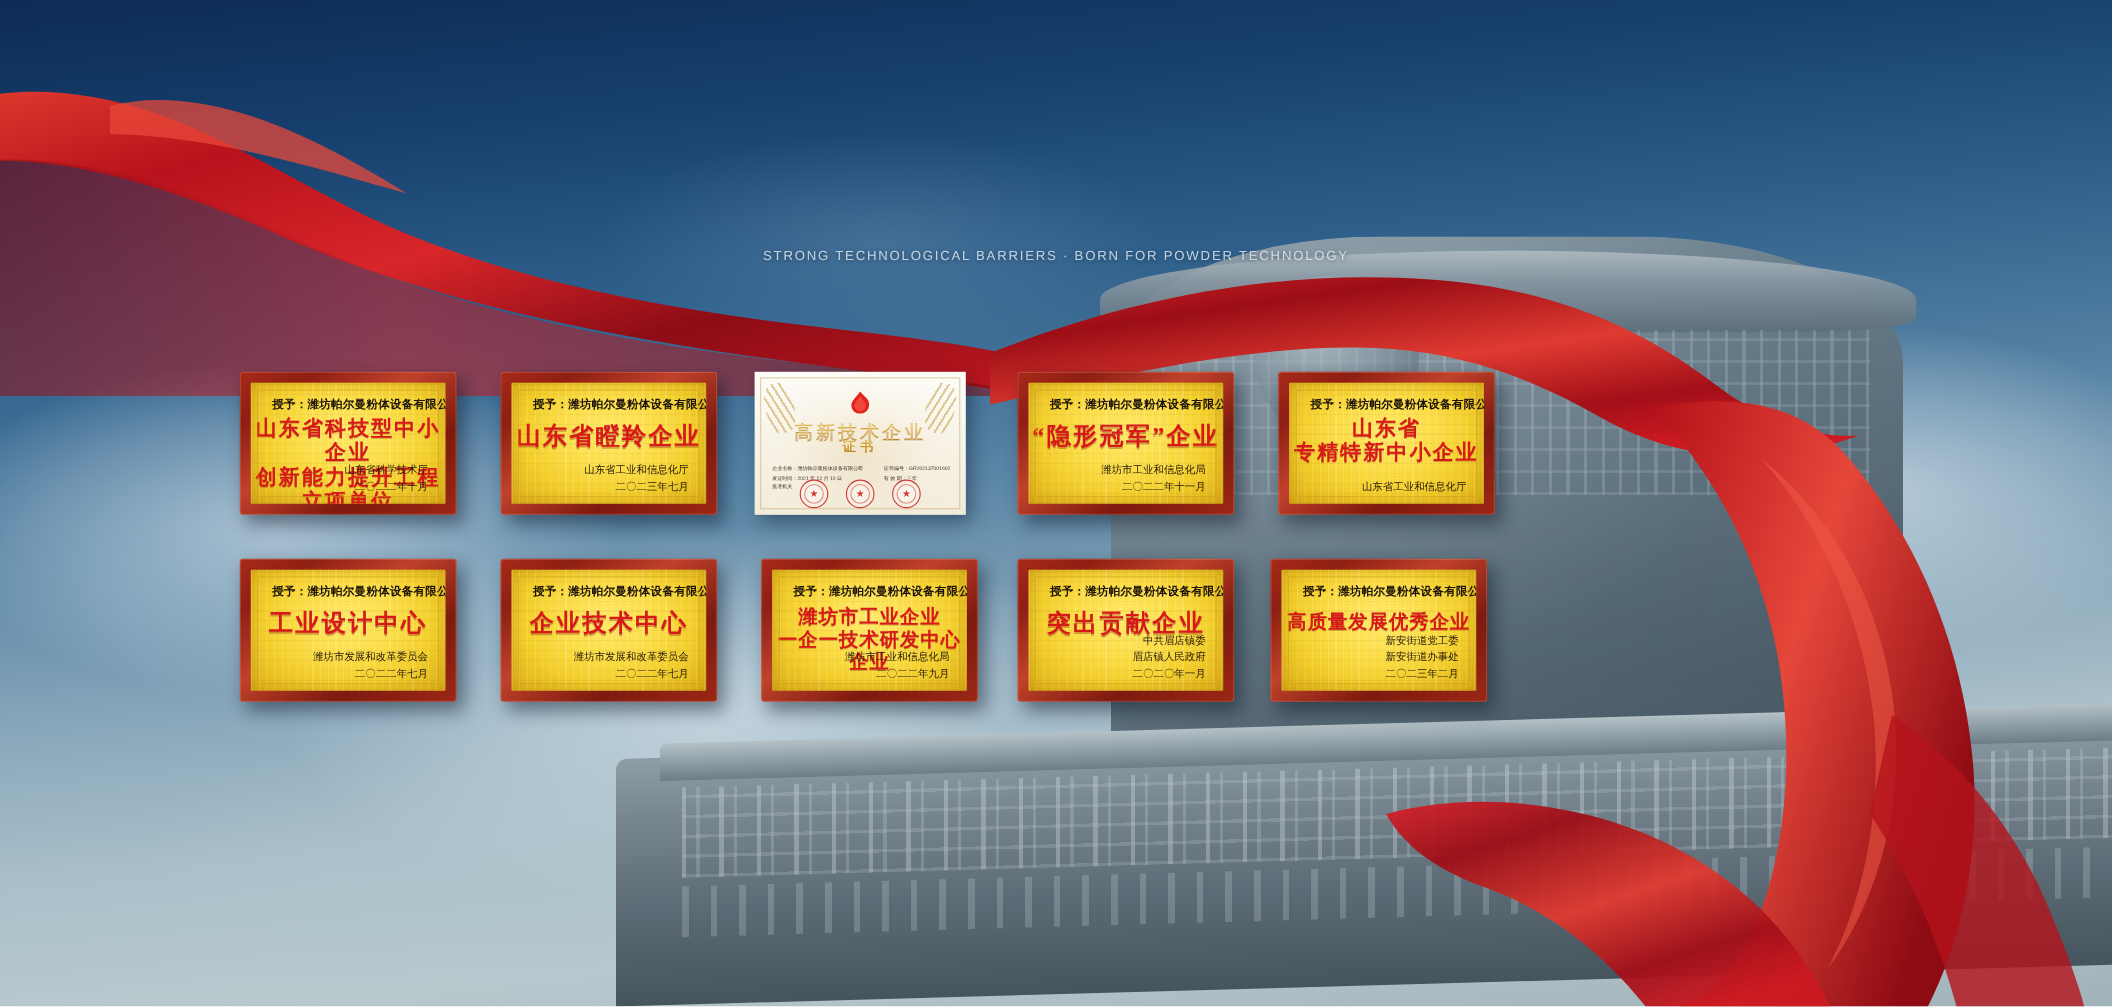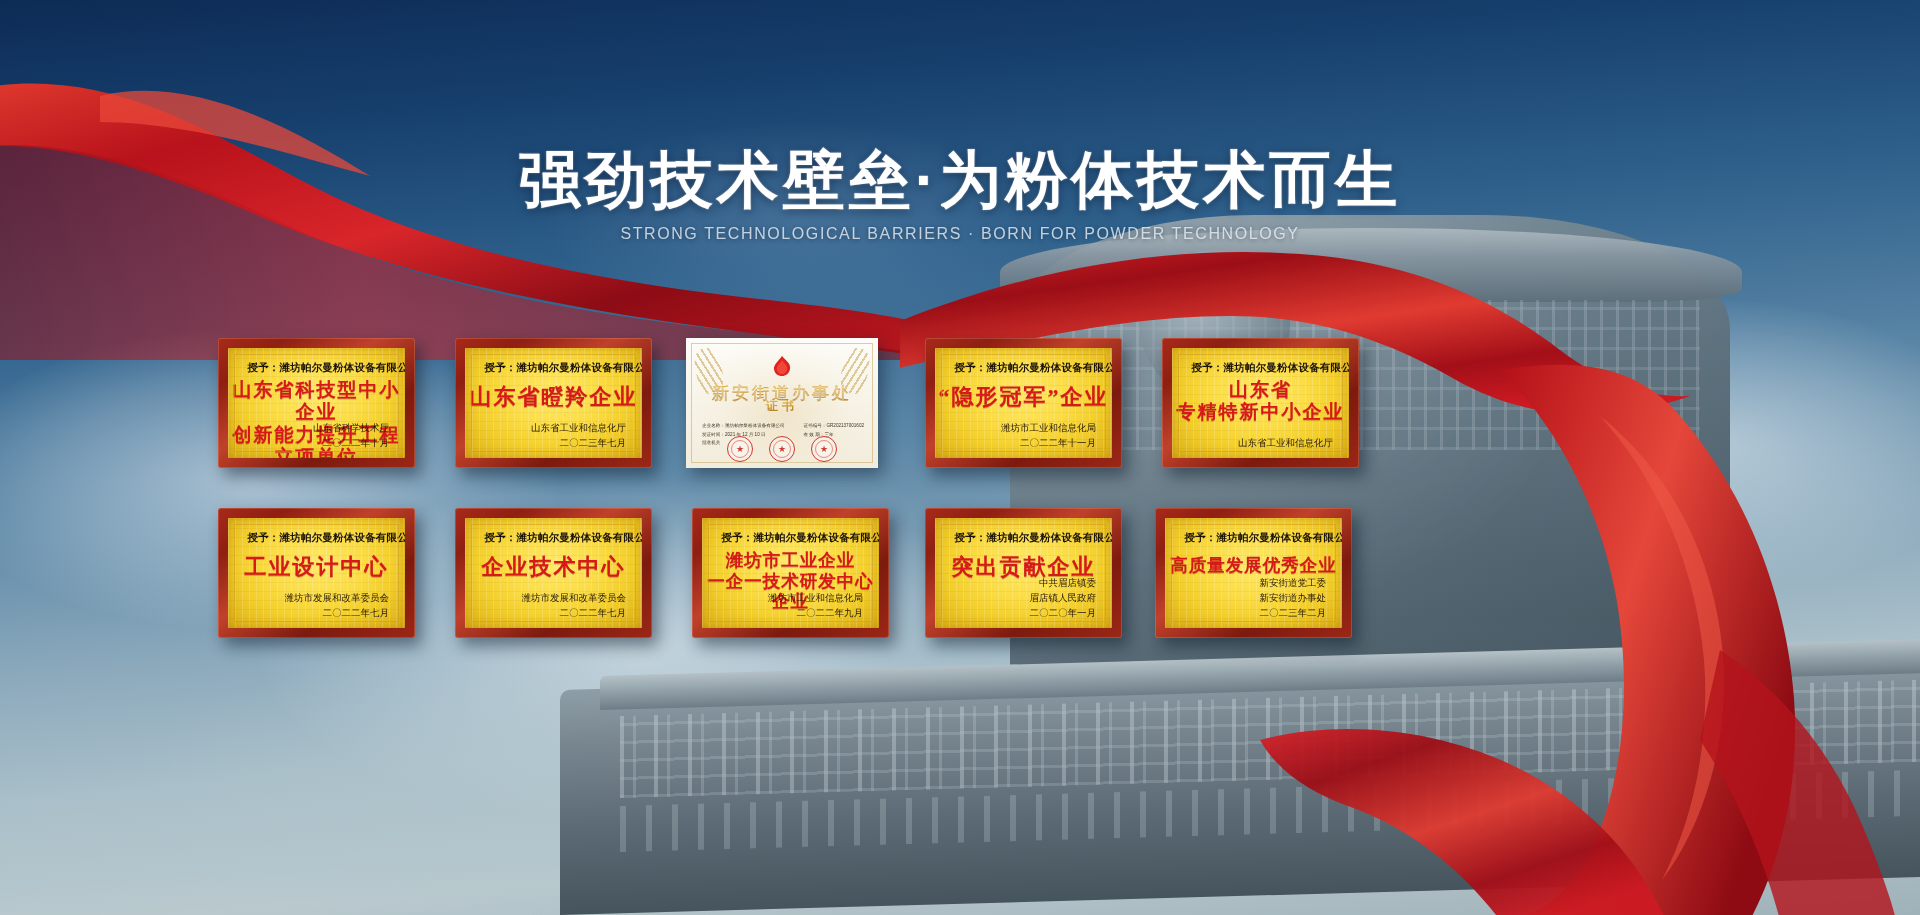--- a/index.html
+++ b/index.html
@@ -103,21 +103,21 @@
   
   .title {
     position: absolute; left: 0; top: 138px; width: 1920px;
     text-align: center; color: #ffffff;
     font-size: 62px; font-weight: bold; letter-spacing: 4px;
     text-shadow: 0 2px 10px rgba(8,24,48,.55), 0 0 2px rgba(255,255,255,.6);
   }
   .subtitle {
     position: absolute; left: 0; top: 225px; width: 1920px;
     text-align: center; color: rgba(233,240,247,.80);
-    font-size: 16px; letter-spacing: 1.6px;
+    font-size: 12px; letter-spacing: 1.6px;
     text-shadow: 0 1px 4px rgba(10,25,45,.5);
   }
 
   
   .plaque {
     position: absolute;
     background: linear-gradient(145deg, #a82a1a 0%, #8e1f12 18%, #c0412b 42%, #7d1a0e 70%, #9c2716 100%);
     border-radius: 3px;
     padding: 10px;
     box-shadow: 6px 8px 16px rgba(10,24,40,.48), inset 0 0 0 1px rgba(255,190,160,.22);
@@ -289,21 +289,20 @@
              L850,700 C882,640 900,560 894,478 C886,374 846,272 780,196 C736,144 676,138 600,150 Z" fill="url(#rg4)"></path>
     <path d="M700,196 C760,262 796,350 804,440 C810,520 794,598 762,660
              C800,610 826,534 824,452 C820,352 778,258 700,196 Z" fill="#ef5a45" opacity=".55"></path>
 
     <path d="M360,520 C450,496 560,512 640,560 C700,596 740,644 766,700 L600,700
              C560,648 510,608 448,586 C410,572 378,552 360,520 Z" fill="url(#rg3)" opacity=".95"></path>
     <path d="M820,430 C880,470 930,530 960,600 C984,656 994,690 996,700 L880,700
              C866,646 840,580 800,520 Z" fill="#b4131b" opacity=".8"></path>
   </svg>
 
-  <div class="title">强劲技术壁垒·为粉体技术而生</div>
   <div class="subtitle">STRONG TECHNOLOGICAL BARRIERS · BORN FOR POWDER TECHNOLOGY</div>
 
   <div class="plaque" style="left:218px; top:338px; width:197px; height:130px;">
     <div class="plaque-inner">
       <div class="pl-award">授予：潍坊帕尔曼粉体设备有限公司</div>
       <div class="pl-main two">
         <div>山东省科技型中小企业</div>
         <div>创新能力提升工程立项单位</div>
       </div>
       <div class="pl-foot">
@@ -327,21 +326,21 @@
   </div>
 
   <div class="cert">
     <div class="cert-bg"></div>
     <div class="cert-wheat cw-l"></div>
     <div class="cert-wheat cw-r"></div>
     <svg class="cert-flame" width="22" height="24" viewBox="0 0 22 24">
       <path d="M11 0 C15 5 20 7 19 13 C18.4 17.6 14.6 20 11 20 C7 20 3.4 17.4 3 13 C2.6 8.6 7 5.6 11 0 Z" fill="#e0231f"></path>
       <path d="M11 4 C13.6 8 16.6 9.6 16 13.4 C15.6 16.2 13.4 18 11 18 C8.4 18 6.2 16 5.8 13.4 C5.4 10 8.6 8 11 4 Z" fill="#f0473a"></path>
     </svg>
-    <div class="cert-title">新安街道办事处</div>
+    <div class="cert-title">高新技术企业</div>
     <div class="cert-sub">证书</div>
     <div class="cert-meta">
       <div>企业名称：潍坊帕尔曼粉体设备有限公司</div>
       <div>发证时间：2021 年 12 月 10 日</div>
       <div>批准机关</div>
     </div>
     <div class="cert-meta2">
       <div>证书编号：GR202137001602</div>
       <div>有 效 期：三年</div>
     </div>

